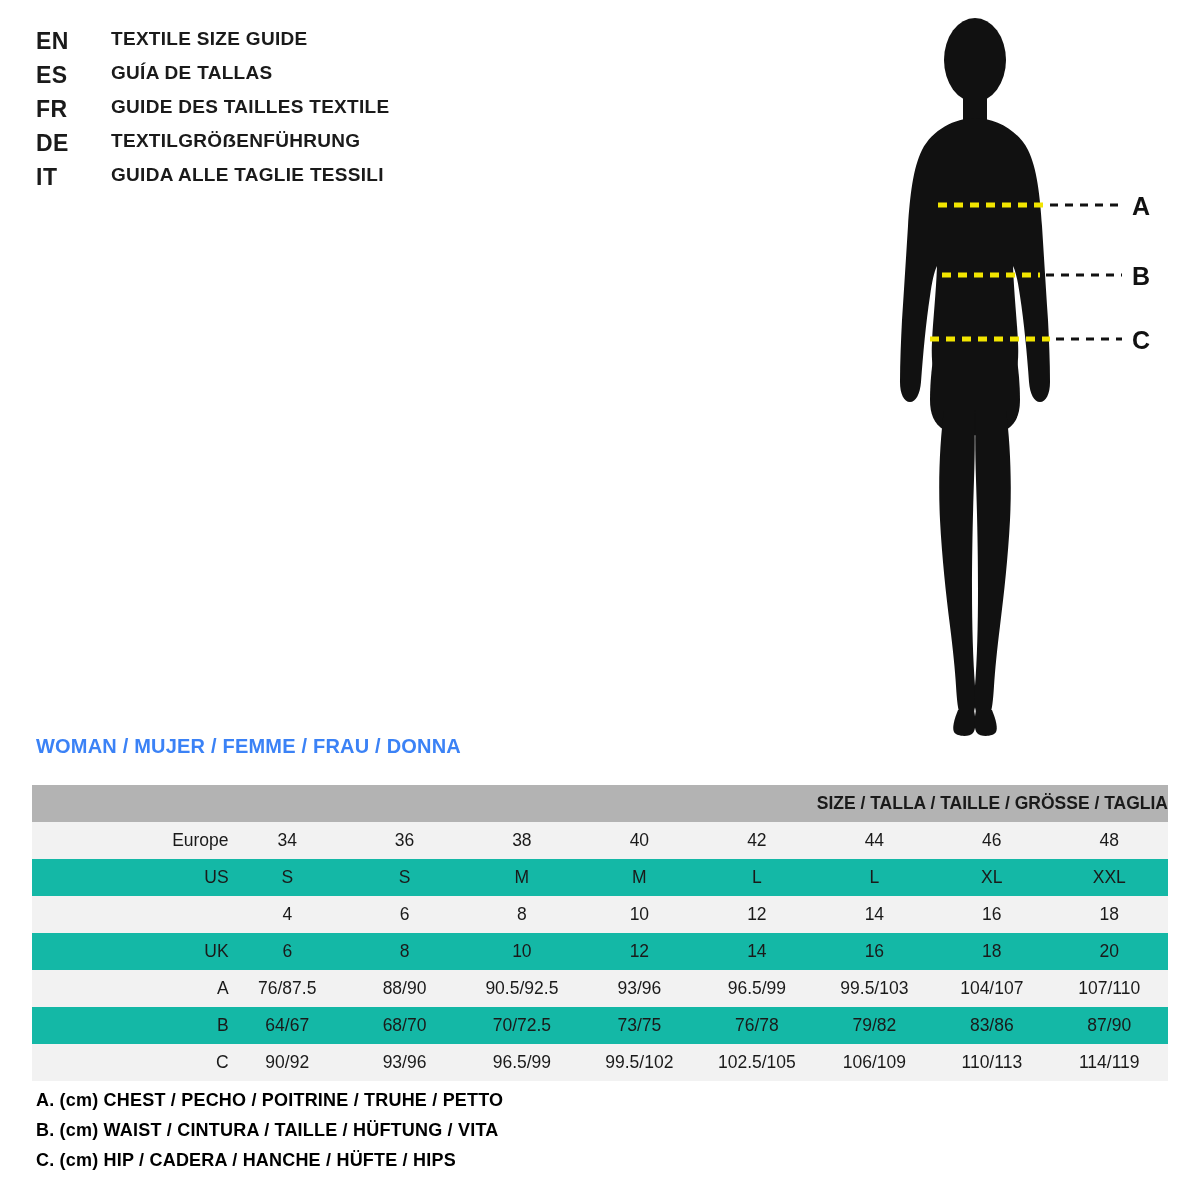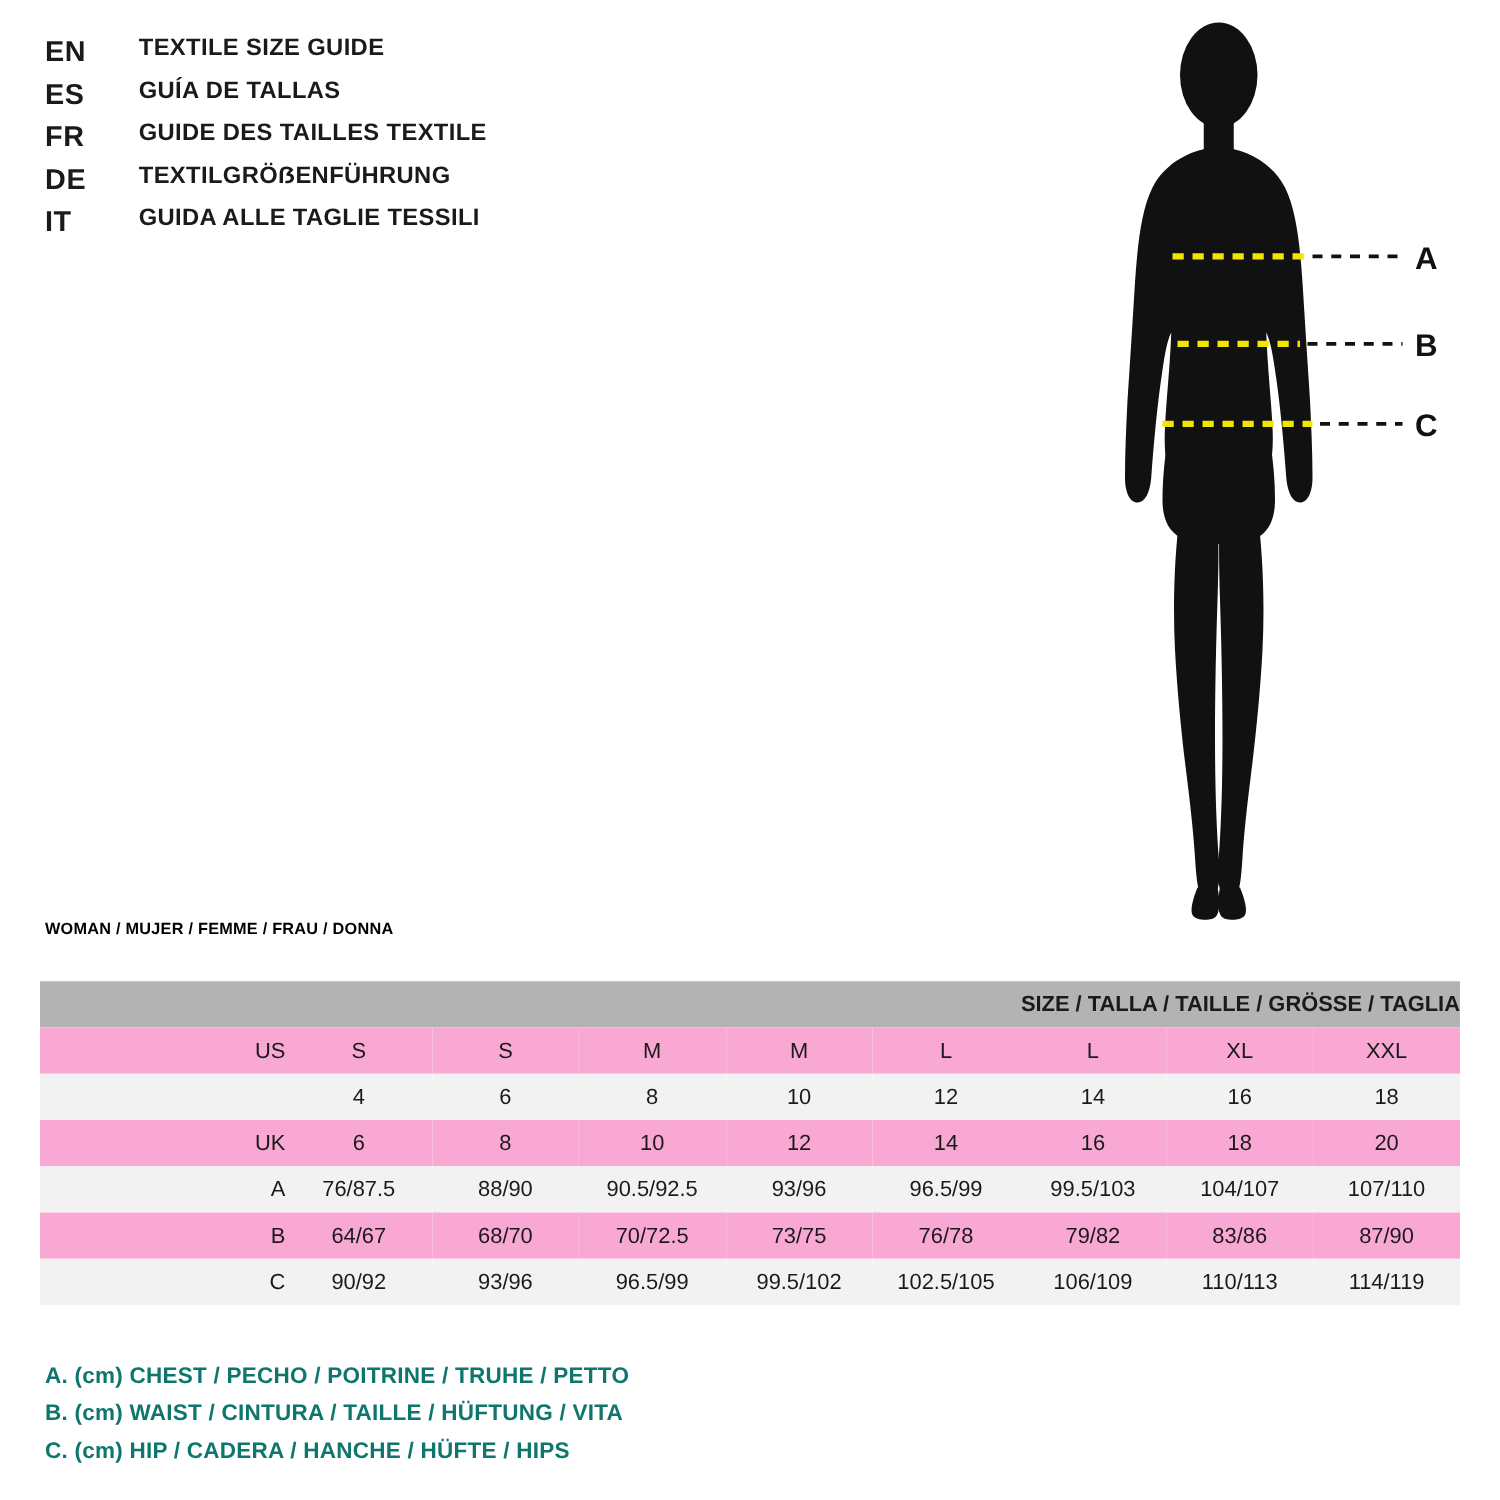--- a/index.html
+++ b/index.html
@@ -51,24 +51,24 @@
     width: 330px;
     height: 740px;
   }
   .figure-wrap svg { display: block; }
 
   
   .section-title {
     position: absolute;
     left: 36px;
     top: 735px;
-    font-size: 13px;
+    font-size: 20px;
     font-weight: bold;
     letter-spacing: 0.2px;
-    color: #000000;
+    color: #3b82f6;
   }
 
   
   .table-wrap {
     position: absolute;
     left: 32px;
     top: 785px;
     width: 1136px;
   }
   table.size-table {
@@ -80,40 +80,40 @@
     padding: 4px 0;
     height: 29px;
     color: #1a1a1a;
   }
   .row-head td {
     background: #b3b3b3;
     font-weight: bold;
     font-size: 17.5px;
   }
   .row-light td { background: #f2f2f2; }
-  .row-dark td  { background: #f9a8d4; }
+  .row-dark td  { background: #14b8a6; }
   .col-label {
     width: 190px;
     padding-left: 8px !important;
     text-align: right;
   }
   .cell { text-align: center; width: 118px; }
 
   
   .legend {
     position: absolute;
     left: 36px;
     top: 1090px;
     width: 800px;
   }
   .legend-row {
     font-size: 18px;
     font-weight: bold;
     letter-spacing: 0.2px;
-    color: #0f766e;
+    color: #000000;
     height: 30px;
     white-space: nowrap;
   }
 </style>
 </head>
 <body>
 
 <div class="lang-block">
   <div class="lang-row">
     <span class="lang-code">EN</span>
@@ -224,20 +224,31 @@
 
 <div class="section-title">WOMAN / MUJER / FEMME / FRAU / DONNA</div>
 
 <div class="table-wrap">
   <table class="size-table">
     <tbody>
       <tr class="row-head">
         <td class="col-label" colspan="9">SIZE / TALLA / TAILLE / GRÖSSE / TAGLIA</td>
       </tr>
 
+      <tr class="row-light">
+        <td class="col-label">Europe</td>
+        <td class="cell">34</td>
+        <td class="cell">36</td>
+        <td class="cell">38</td>
+        <td class="cell">40</td>
+        <td class="cell">42</td>
+        <td class="cell">44</td>
+        <td class="cell">46</td>
+        <td class="cell">48</td>
+      </tr>
 
       <tr class="row-dark">
         <td class="col-label">US</td>
         <td class="cell">S</td>
         <td class="cell">S</td>
         <td class="cell">M</td>
         <td class="cell">M</td>
         <td class="cell">L</td>
         <td class="cell">L</td>
         <td class="cell">XL</td>

